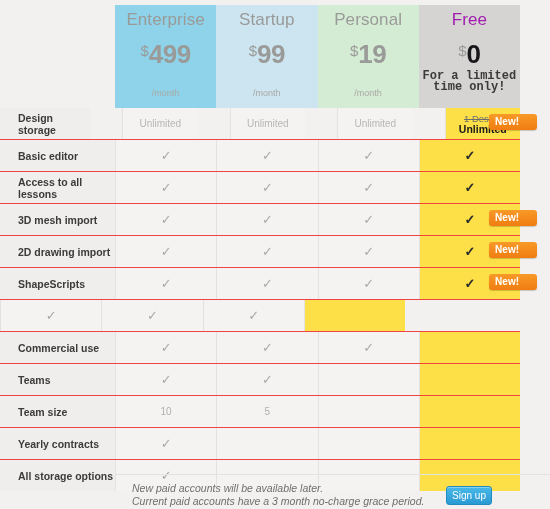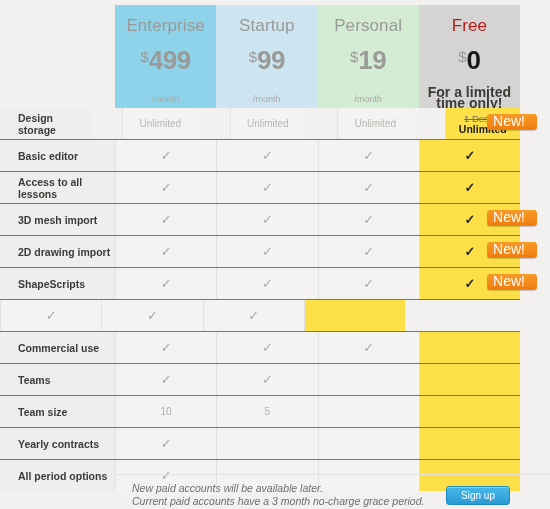--- a/index.html
+++ b/index.html
@@ -29,34 +29,34 @@
     display: flex;
   }
   .plan-card {
     width: 101.25px;
     height: 103px;
     box-sizing: border-box;
     display: flex;
     flex-direction: column;
     align-items: center;
     justify-content: flex-start;
-    padding-top: 11px;
+    padding-top: 5px;
   }
   .plan-card.c0 { background: #8ed3e9; }
   .plan-card.c1 { background: #cce5f0; }
   .plan-card.c2 { background: #d5ecd4; }
   .plan-card.c3 { background: #d5d4d2; }
 
   .plan-name {
     font-size: 17px;
     color: #9a9a98;
     letter-spacing: 0.1px;
     line-height: 20px;
   }
-  .plan-card.c3 .plan-name { color: #b91c1c; }
+  .plan-card.c3 .plan-name { color: #a21caf; }
 
   .plan-price {
     margin-top: 8px;
     line-height: 26px;
     color: #9a9a98;
     white-space: nowrap;
   }
   .plan-card.c3 .plan-price { color: #9a9a98; }
   .price-cur {
     font-size: 15px;
@@ -69,26 +69,27 @@
     margin-top: 16px;
   }
   .plan-card.c3 .price-amt { color: #17171a; }
 
   .plan-period {
     margin-top: 17px;
     font-size: 9px;
     color: #a9a9a6;
   }
   .plan-note {
-    margin-top: 10px;
-    font-size: 14px;
+    margin-top: 0;
+    font-size: 12px;
     color: #3b3b39;
     text-align: center;
     line-height: 11px;
     font-weight: bold;
+    font-family: Liberation Mono, monospace;
   }
 
   
   .table {
     position: absolute;
     left: 0px;
     top: 108px;
     width: 520px;
   }
   .row {
@@ -152,23 +153,23 @@
   }
 
   
   .badge-new {
     position: absolute;
     right: -17px;
     top: 6px;
     background: #f5901e;
     background: linear-gradient(#f89a27, #f07c10);
     color: #ffffff;
-    font-size: 14px;
-    font-weight: normal;
-    padding: 2px 12px 3px 6px;
+    font-size: 10px;
+    font-weight: bold;
+    padding: 2px 18px 3px 6px;
     border-radius: 3px;
     line-height: 11px;
     box-shadow: 0 1px 1px rgba(0,0,0,0.18);
     white-space: nowrap;
   }
 
   
   .footer {
     position: absolute;
     left: 115px;
@@ -184,21 +185,21 @@
     font-size: 10.5px;
     color: #6f6e6b;
     line-height: 13px;
     white-space: nowrap;
     font-style: italic;
   }
   .signup-btn {
     position: absolute;
     left: 331px;
     top: 11px;
-    width: 64px;
+    width: 46px;
     height: 19px;
     border: 1px solid #1f8bc0;
     border-radius: 3px;
     background: linear-gradient(#49b8e8, #2a9ad3);
     color: #ffffff;
     font-size: 10px;
     font-family: "Liberation Sans", sans-serif;
     display: flex;
     align-items: center;
     justify-content: center;
@@ -394,21 +395,21 @@
       <div class="cell-label">Yearly contracts</div>
       <div class="cell">
           <span class="check">✓</span>
         </div>
       <div class="cell"></div>
       <div class="cell"></div>
       <div class="cell free"></div>
     </div>
 
     <div class="row">
-      <div class="cell-label">All period options</div>
+      <div class="cell-label">All storage options</div>
       <div class="cell">
           <span class="check">✓</span>
         </div>
       <div class="cell"></div>
       <div class="cell"></div>
       <div class="cell free"></div>
     </div>
 
   </div>
 

